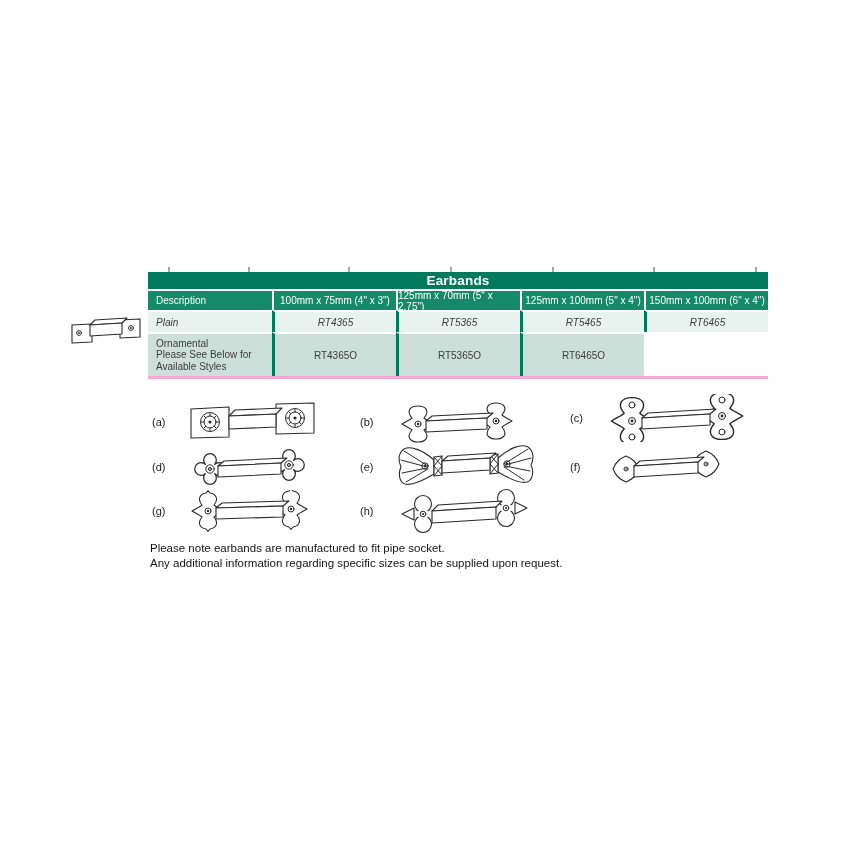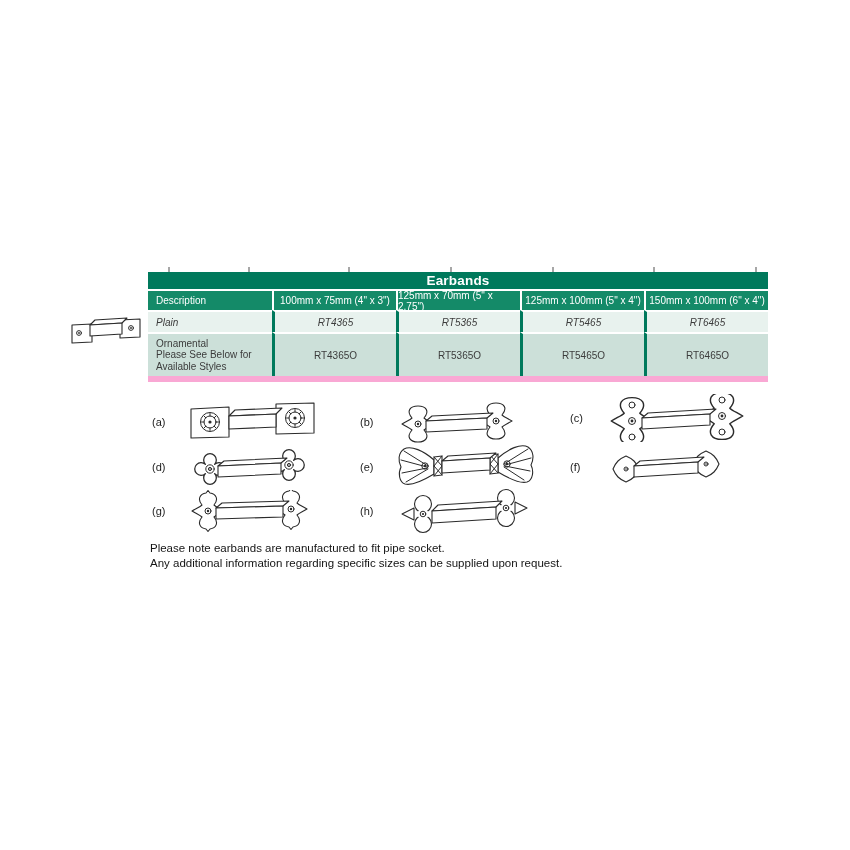--- a/index.html
+++ b/index.html
@@ -10,21 +10,21 @@
 
   
   .table-wrap{position:absolute;left:148px;top:272px;width:620px;}
   .tick{position:absolute;top:-5px;width:2px;height:5px;background:#8a8a8a;opacity:.75;}
   .title-row{
     height:17px;background:#00795c;color:#ffffff;font-weight:bold;font-size:13.5px;
     display:flex;align-items:center;justify-content:center;letter-spacing:.2px;
   }
   .grid{
     display:grid;grid-template-columns:124px 1fr 1fr 1fr 1fr;grid-template-rows:21px 22px 44px;
-    border-bottom:6px solid #f9a8d4;
+    border-bottom:3px solid #f9a8d4;
   }
   .cell{display:flex;align-items:center;font-size:10px;box-sizing:border-box;border-top:2px solid #ffffff;}
   .th{background:#148a68;color:#ffffff;}
   .th.val{justify-content:center;border-left:2px solid #ffffff;}
   .th.desc{padding-left:8px;}
   .row1{background:#e8f2ee;font-style:italic;}
   .row2{background:#cce0d9;}
   .body-val{justify-content:center;border-left:3px solid #00795c;color:#3c3c3c;}
   .body-desc{padding-left:8px;color:#3c3c3c;}
   .desc-multi{flex-direction:column;align-items:flex-start;justify-content:center;line-height:11.5px;}
@@ -74,21 +74,20 @@
     <div class="cell row1 body-val">RT5365</div>
     <div class="cell row1 body-val">RT5465</div>
     <div class="cell row1 body-val">RT6465</div>
 
     <div class="cell row2 body-desc desc-multi">
       <span class="l1">Ornamental</span>
       <span class="l2">Please See Below for Available Styles</span>
     </div>
     <div class="cell row2 body-val">RT4365O</div>
     <div class="cell row2 body-val">RT5365O</div>
-    <div class="cell row2 body-val">RT5465O</div>
     <div class="cell row2 body-val">RT6465O</div>
   </div>
 </div>
 
 <div class="mini-bracket">
   <svg width="74" height="38" viewBox="0 0 74 38">
     <path class="ln" d="M2,13 L22,12 L22,30 L2,31 Z"></path>
     <path class="ln" d="M50,8 L70,7 L70,25 L50,26 Z"></path>
     <circle class="st" cx="9" cy="21" r="2.4"></circle>
       <circle class="dot" cx="9" cy="21" r="0.9"></circle>

